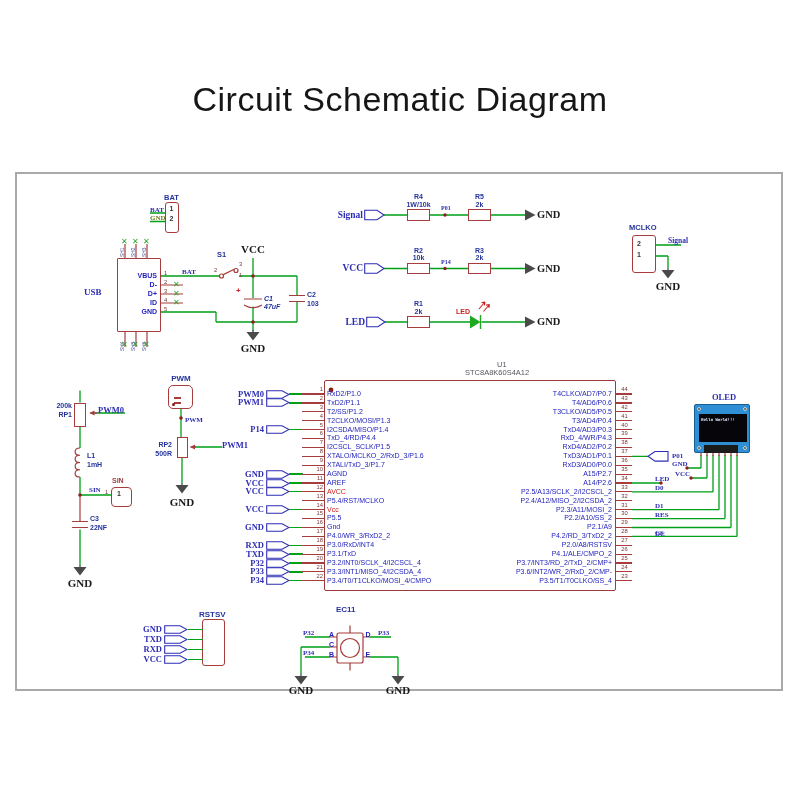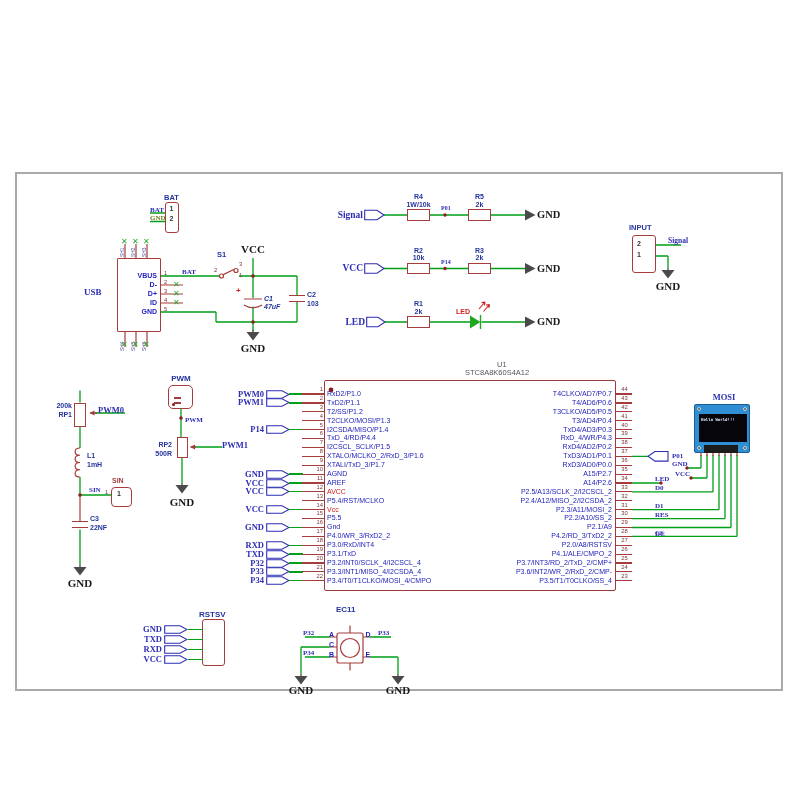--- a/index.html
+++ b/index.html
@@ -66,20 +66,21 @@
   .oled .scr{position:absolute;left:4px;top:9px;width:48px;height:28px;background:#06060a;}
   .oled .scrtxt{position:absolute;left:2px;top:3px;font:bold 4px "DejaVu Sans Mono",monospace;color:#dfe4ff;white-space:nowrap;}
   .oled .screw{position:absolute;width:4px;height:4px;border-radius:50%;background:#50524f;border:1px solid #cfd3cf;box-sizing:border-box;}
   .oled .hdr{position:absolute;left:9px;top:40px;width:34px;height:8px;background:#1b1b1b;}
   .gndtxt{width:36px;text-align:center;}
 </style>
 </head>
 <body>
 <div id="stage">
 
+<div class="title">Circuit Schematic Diagram</div>
 <div class="sheet"></div>
 
 <svg class="wires" width="800" height="800">
 
   <path class="w" d="M150,213 H165 M150,221.5 H165"></path>
 
   <path class="w" d="M161,276 H219 M239,276 H297 M253,258 V276 M253,276 V298 M253,306.5 V322 M297,276 V295 M297,301.5 V322 M216,322 H297 M161,312 H216 M216,312 V322 M253,322 V331"></path>
   <path class="r" d="M125,258 V244 M136,258 V244 M147,258 V244 M125,332 V347 M136,332 V347 M147,332 V347 M161,285 H183 M161,294 H183 M161,303 H183"></path>
 
   <circle class="r" cx="221.5" cy="276" r="2"></circle>
@@ -225,21 +226,21 @@
 <div class="abs lay ref" style="left:466px;top:254px;width:27px;text-align:center;">2k</div>
 <div class="abs lay blk105" style="left:537px;top:262.5px;">GND</div>
 
 <div class="abs lay port" style="left:342px;top:316.5px;width:23px;text-align:right;">LED</div>
 <div class="rbody lay" style="left:407px;top:316px;width:23px;height:11.5px;"></div>
 <div class="abs lay ref" style="left:405px;top:300px;width:27px;text-align:center;">R1</div>
 <div class="abs lay ref" style="left:405px;top:307.5px;width:27px;text-align:center;">2k</div>
 <div class="abs lay ledred" style="left:456px;top:308px;">LED</div>
 <div class="abs lay blk105" style="left:537px;top:316px;">GND</div>
 
-<div class="abs lay ref75" style="left:629px;top:222.5px;">INPUT</div>
+<div class="abs lay ref75" style="left:629px;top:222.5px;">MCLKO</div>
 <div class="conbox lay" style="left:632px;top:234.5px;width:24px;height:38px;"></div>
 <div class="abs lay pinbox" style="left:637px;top:239.5px;">2</div>
 <div class="abs lay pinbox" style="left:637px;top:250.5px;">1</div>
 <div class="abs lay net75" style="left:668px;top:235.5px;">Signal</div>
 <div class="abs lay blk gndtxt" style="left:650px;top:280px;">GND</div>
 
 <div class="chip lay"></div>
 <div class="abs lay u1lbl" style="left:497px;top:359.5px;">U1</div>
 <div class="abs lay u1lbl" style="left:465px;top:368px;">STC8A8K60S4A12</div>
 
@@ -548,21 +549,21 @@
 <div class="abs lay net7" style="left:672px;top:451.5px;">P01</div>
 <div class="abs lay net7" style="left:655px;top:474.5px;">LED</div>
 <div class="abs lay net7" style="left:655px;top:483.5px;">D0</div>
 <div class="abs lay net7" style="left:655px;top:501.5px;">D1</div>
 <div class="abs lay net7" style="left:655px;top:510.5px;">RES</div>
 <div class="abs lay net7" style="left:655px;top:530px;">DC</div>
 <div class="abs lay net7" style="left:655px;top:528.5px;">CS</div>
 <div class="abs lay net7" style="left:672px;top:459.5px;">GND</div>
 <div class="abs lay net7" style="left:675px;top:470px;">VCC</div>
 
-<div class="abs lay net" style="left:700px;top:391.5px;width:48px;text-align:center;">MOSI</div>
+<div class="abs lay net" style="left:700px;top:391.5px;width:48px;text-align:center;">OLED</div>
 <div class="oled">
   <div class="screw" style="left:2px;top:2px;"></div>
   <div class="screw" style="right:2px;top:2px;"></div>
   <div class="screw" style="left:2px;bottom:2px;"></div>
   <div class="screw" style="right:2px;bottom:2px;"></div>
   <div class="scr">
     <span class="scrtxt">Hello World!!!</span>
   </div>
   <div class="hdr"></div>
 </div>

